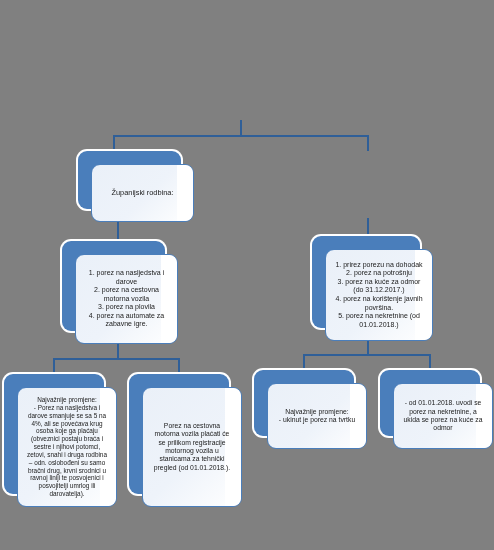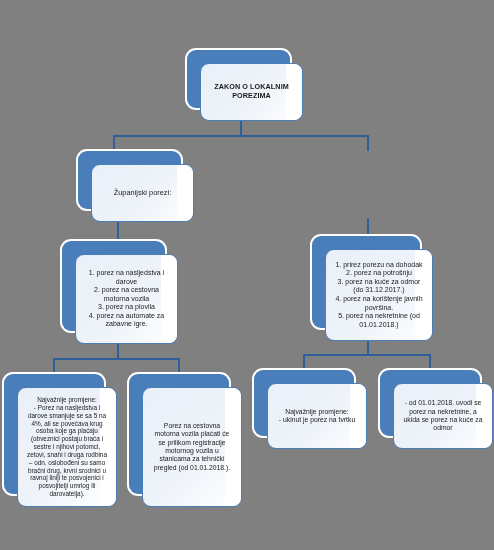--- a/index.html
+++ b/index.html
@@ -108,31 +108,25 @@
   <div class="line v" style="left:117px; top:344px; height:15px;"></div>
   <div class="line h" style="left:53px; top:358px; width:127px;"></div>
   <div class="line v" style="left:53px; top:358px; height:17px;"></div>
   <div class="line v" style="left:178px; top:358px; height:17px;"></div>
 
   <div class="line v" style="left:367px; top:341px; height:14px;"></div>
   <div class="line h" style="left:303px; top:354px; width:128px;"></div>
   <div class="line v" style="left:303px; top:354px; height:17px;"></div>
   <div class="line v" style="left:429px; top:354px; height:17px;"></div>
 
-  <div class="node n-title" style="left:187px; top:50px; width:103px; height:58px;">
-    <div class="shadow"></div>
-    <div class="front">
-      <div class="txt">ZAKON O LOKALNIM POREZIMA</div>
-    </div>
-  </div>
 
   <div class="node n-head" style="left:78px; top:151px; width:103px; height:58px;">
     <div class="shadow"></div>
     <div class="front">
-      <div class="txt">Županijski porezi:</div>
+      <div class="txt">Županijski rodbina:</div>
     </div>
   </div>
 
 
   <div class="node n-list" style="left:62px; top:241px; width:103px; height:90px;">
     <div class="shadow"></div>
     <div class="front">
       <div class="txt">1. porez na nasljedstva i darove
 2. porez na cestovna motorna vozila
 3. porez na plovila

